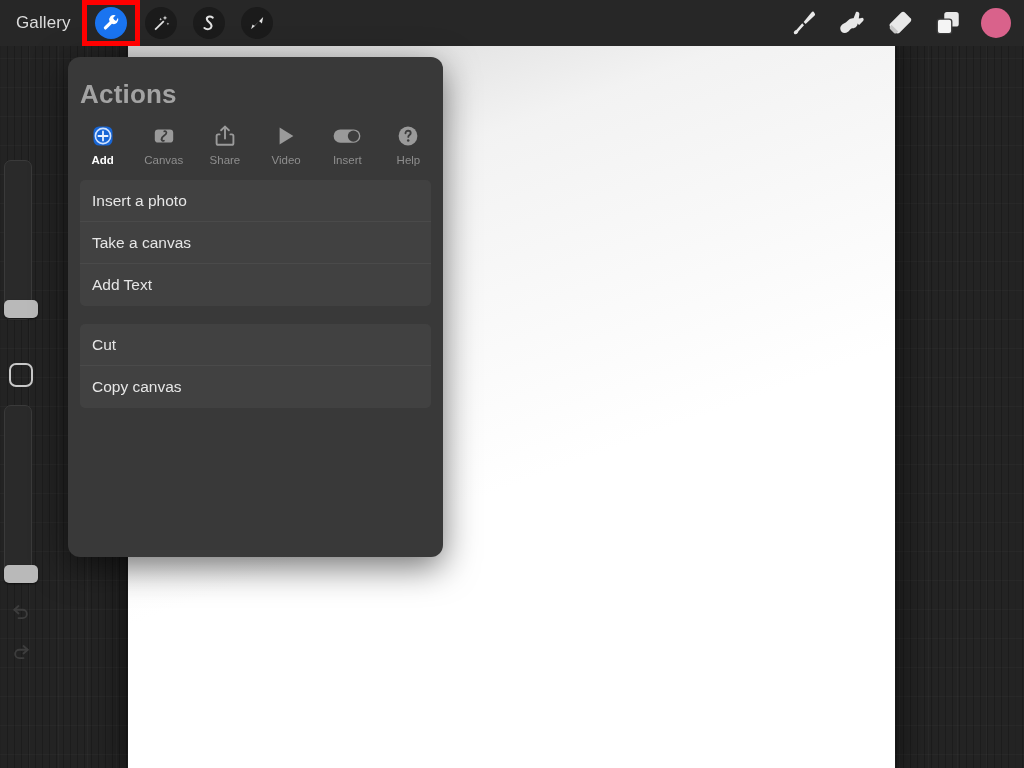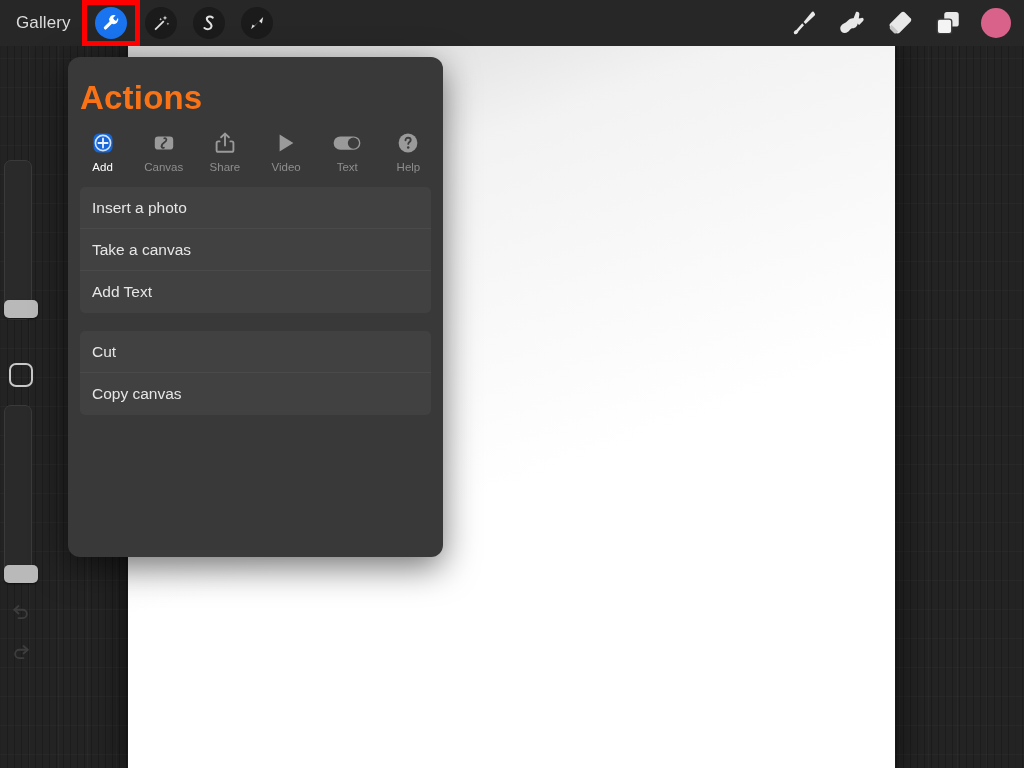--- a/index.html
+++ b/index.html
@@ -90,32 +90,32 @@
   }
 
   
   .actions-panel {
     position:absolute; left:68px; top:57px; width:375px; height:500px;
     background:#393939; border-radius:12px;
     box-shadow:0 10px 34px rgba(0,0,0,0.55);
     z-index:50; overflow:hidden;
   }
   .panel-title {
-    color:#f97316; font-size:33px; font-weight:bold;
+    color:#a3a3a3; font-size:26px; font-weight:bold;
     padding:22px 0 0 12px; letter-spacing:.2px;
   }
 
   .icon-row { display:flex; padding:11px 4px 0 4px; }
   .icon-cell {
     flex:1; display:flex; flex-direction:column; align-items:center; gap:5px;
     padding-top:2px;
   }
   .icon-glyph { height:26px; display:flex; align-items:center; justify-content:center; }
   .icon-label { font-size:11.5px; color:#8e8e8e; }
-  .icon-cell.active .icon-label { color:#ffffff; }
+  .icon-cell.active .icon-label { color:#ffffff;font-weight:bold; }
 
   .menu-group { margin-top:14px; padding:0 12px; }
   .menu-group.second { margin-top:18px; }
   .menu-item {
     height:42px; display:flex; align-items:center;
     background:#414141; color:#e6e6e6; font-size:15.5px;
     padding-left:12px; border-bottom:1px solid #4a4a4a;
   }
   .menu-group .menu-item:first-child { border-top-left-radius:5px; border-top-right-radius:5px; }
   .menu-group .menu-item:last-child  { border-bottom:none; border-bottom-left-radius:5px; border-bottom-right-radius:5px; }
@@ -285,21 +285,21 @@
         <span class="icon-label">Video</span>
       </div>
 
       <div class="icon-cell">
         <span class="icon-glyph">
           <svg width="30" height="24" viewBox="0 0 30 24">
             <rect x="1.6" y="5.4" width="26.8" height="13.4" rx="6.7" fill="#9a9a9a"></rect>
             <circle cx="21.4" cy="12.1" r="5.6" fill="#3d3d3d"></circle>
           </svg>
         </span>
-        <span class="icon-label">Text</span>
+        <span class="icon-label">Insert</span>
       </div>
 
       <div class="icon-cell">
         <span class="icon-glyph">
           <svg width="24" height="24" viewBox="0 0 24 24">
             <circle cx="12" cy="12" r="9.4" fill="#9a9a9a"></circle>
             <path d="M9.5 9.3c0-1.5 1.2-2.6 2.6-2.6 1.5 0 2.6 1 2.6 2.4 0 1.9-2.4 2-2.4 3.8" fill="none" stroke="#3d3d3d" stroke-width="1.9" stroke-linecap="round"></path>
             <circle cx="12.2" cy="16.5" r="1.25" fill="#3d3d3d"></circle>
           </svg>
         </span>

